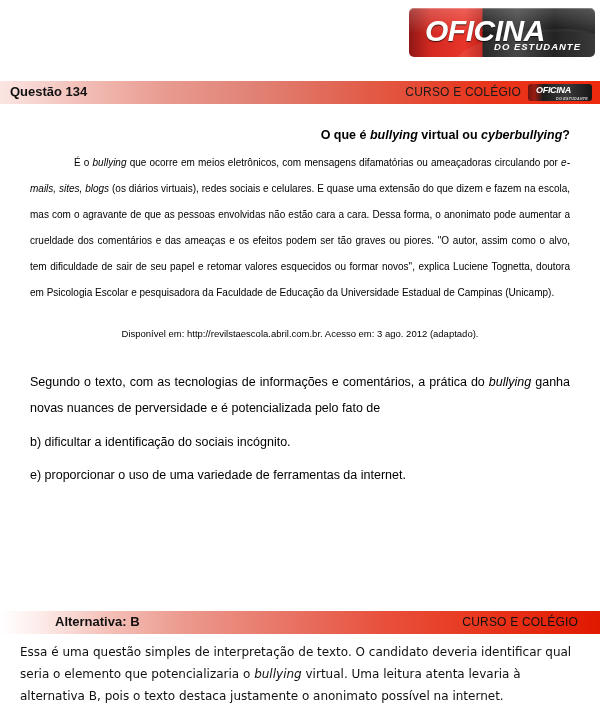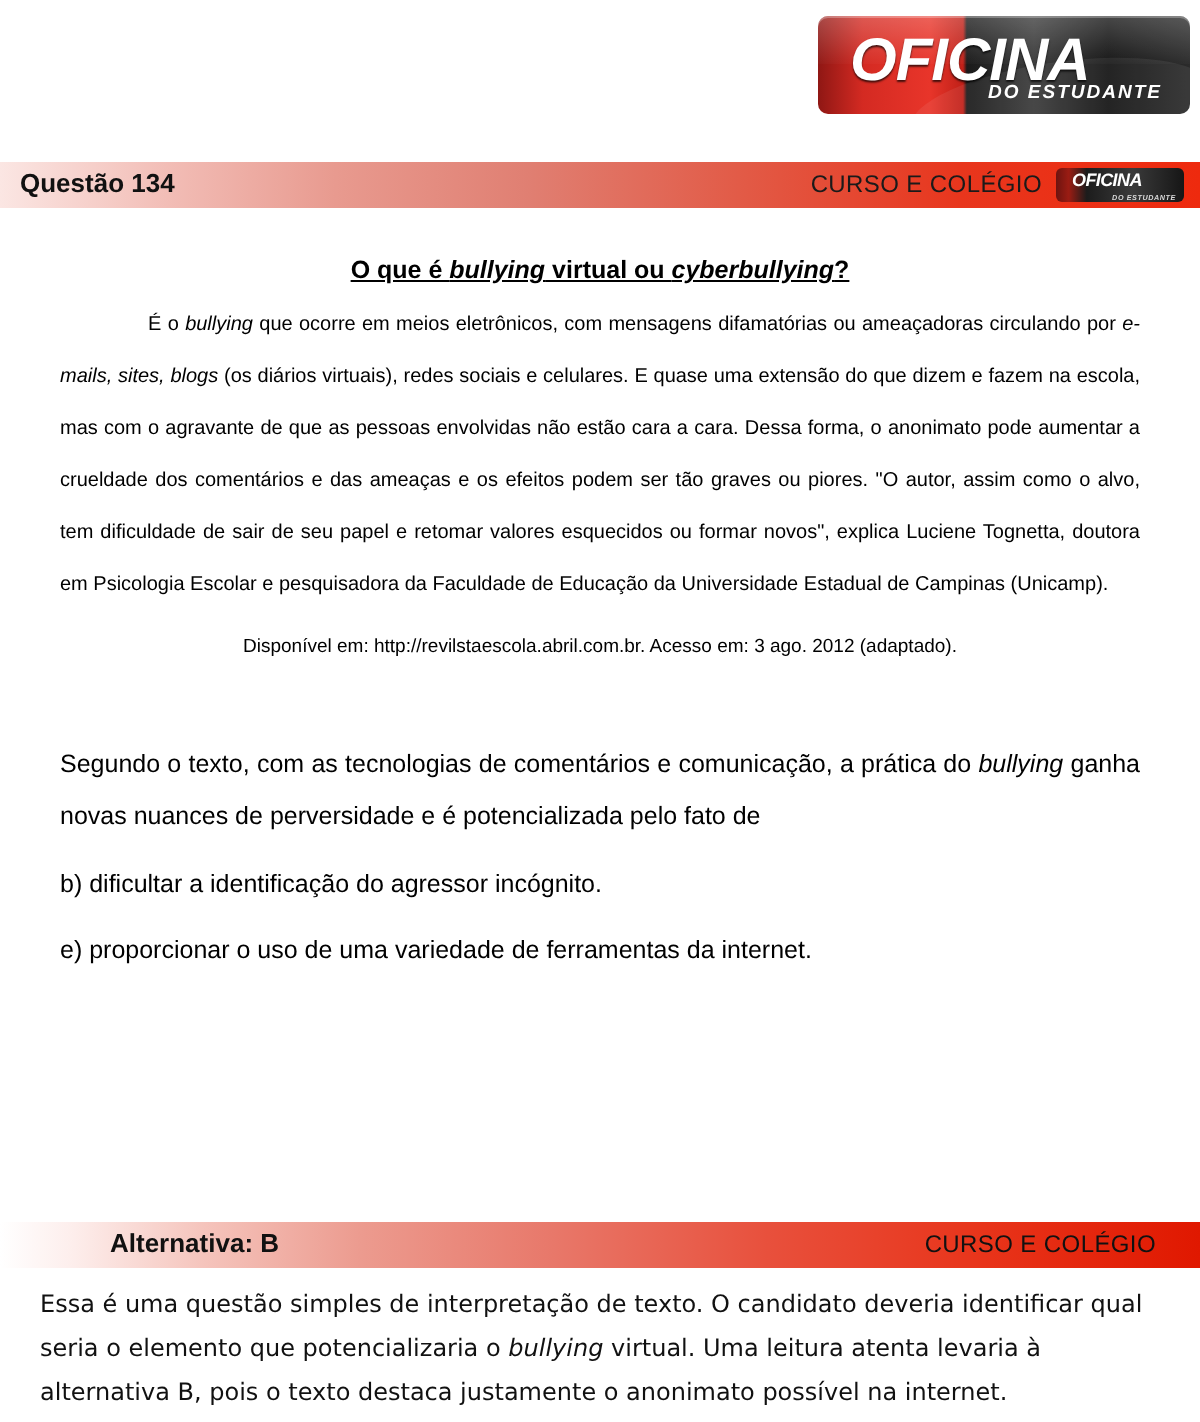--- a/index.html
+++ b/index.html
@@ -154,38 +154,37 @@
   }
 
   
   .passage {
     position: absolute;
     top: 126px;
     left: 30px;
     width: 540px;
   }
   .passage-title {
-    text-align: center;
+    text-align: right;
     font-size: 12.5px;
     font-weight: bold;
     margin: 0 0 6px 0;
     line-height: 18px;
-    text-decoration: underline;
   }
   .passage-body {
     font-size: 10px;
     line-height: 26px;
     text-align: justify;
     margin: 0;
     text-indent: 44px;
   }
   .passage-source {
     font-size: 9.5px;
     text-align: center;
-    margin: 10px 0 0 0;
+    margin: 20px 0 0 0;
     line-height: 16px;
   }
 
   
   .prompt {
     position: absolute;
     top: 369px;
     left: 30px;
     width: 540px;
     font-size: 12.5px;
@@ -276,24 +275,24 @@
 </div>
 
 <div class="passage">
   <div class="passage-title">
     <span>O que é </span><em>bullying</em><span> virtual ou </span><em>cyberbullying</em><span>?</span>
   </div>
   <p class="passage-body"><span>É o </span><em>bullying</em><span> que ocorre em meios eletrônicos, com mensagens difamatórias ou ameaçadoras circulando por </span><em>e-mails, sites, blogs</em><span> (os diários virtuais), redes sociais e celulares. E quase uma extensão do que dizem e fazem na escola, mas com o agravante de que as pessoas envolvidas não estão cara a cara. Dessa forma, o anonimato pode aumentar a crueldade dos comentários e das ameaças e os efeitos podem ser tão graves ou piores. "O autor, assim como o alvo, tem dificuldade de sair de seu papel e retomar valores esquecidos ou formar novos", explica Luciene Tognetta, doutora em Psicologia Escolar e pesquisadora da Faculdade de Educação da Universidade Estadual de Campinas (Unicamp).</span></p>
   <p class="passage-source">Disponível em: http://revilstaescola.abril.com.br. Acesso em: 3 ago. 2012 (adaptado).</p>
 </div>
 
-<div class="prompt"><span>Segundo o texto, com as tecnologias de comentários e comunicação, a prática do </span><em>bullying</em><span> ganha novas nuances de perversidade e é potencializada pelo fato de</span></div>
+<div class="prompt"><span>Segundo o texto, com as tecnologias de informações e comentários, a prática do </span><em>bullying</em><span> ganha novas nuances de perversidade e é potencializada pelo fato de</span></div>
 
 <div class="options">
-  <div class="option-item">b) dificultar a identificação do agressor incógnito.</div>
+  <div class="option-item">b) dificultar a identificação do sociais incógnito.</div>
   <div class="option-item">e) proporcionar o uso de uma variedade de ferramentas da internet.</div>
 </div>
 
 <div class="answer-bar">
   <div class="answer-bar-label">Alternativa: B</div>
   <div class="answer-bar-brandtext">CURSO E COLÉGIO</div>
 </div>
 
 <div class="explanation"><span>Essa é uma questão simples de interpretação de texto. O candidato deveria identificar qual seria o elemento que potencializaria o </span><em>bullying</em><span> virtual. Uma leitura atenta levaria à alternativa B, pois o texto destaca justamente o anonimato possível na internet.</span></div>
 

